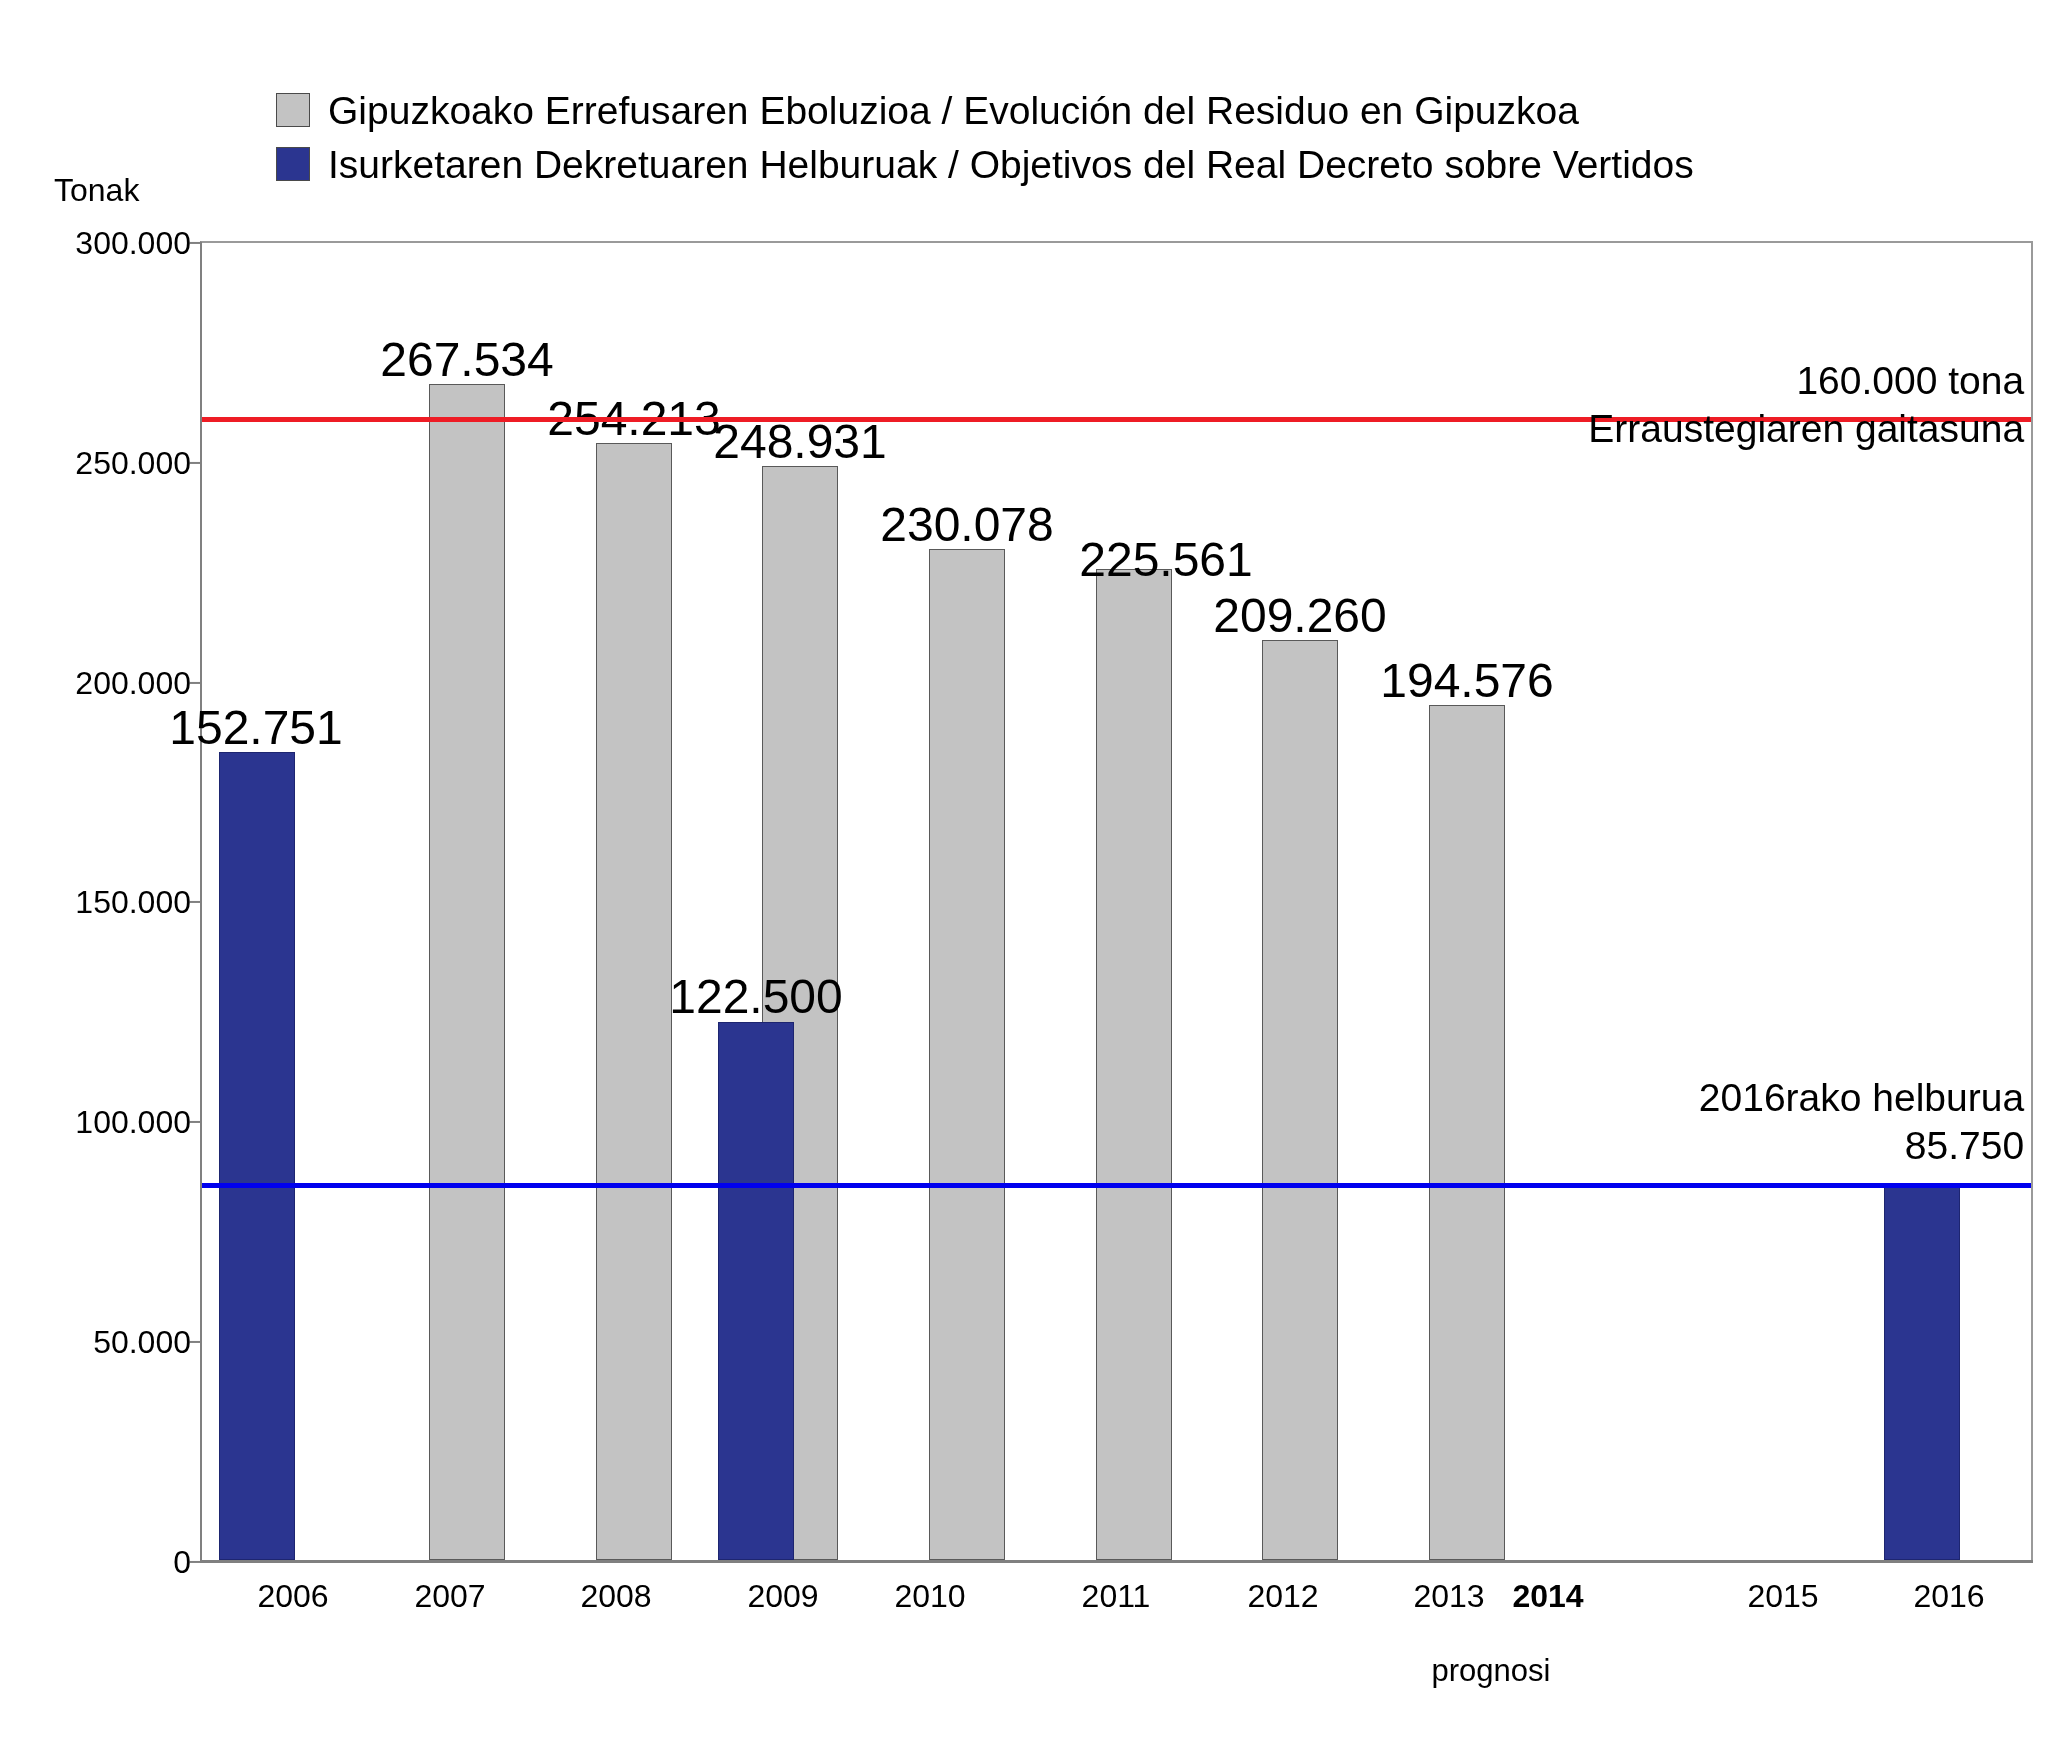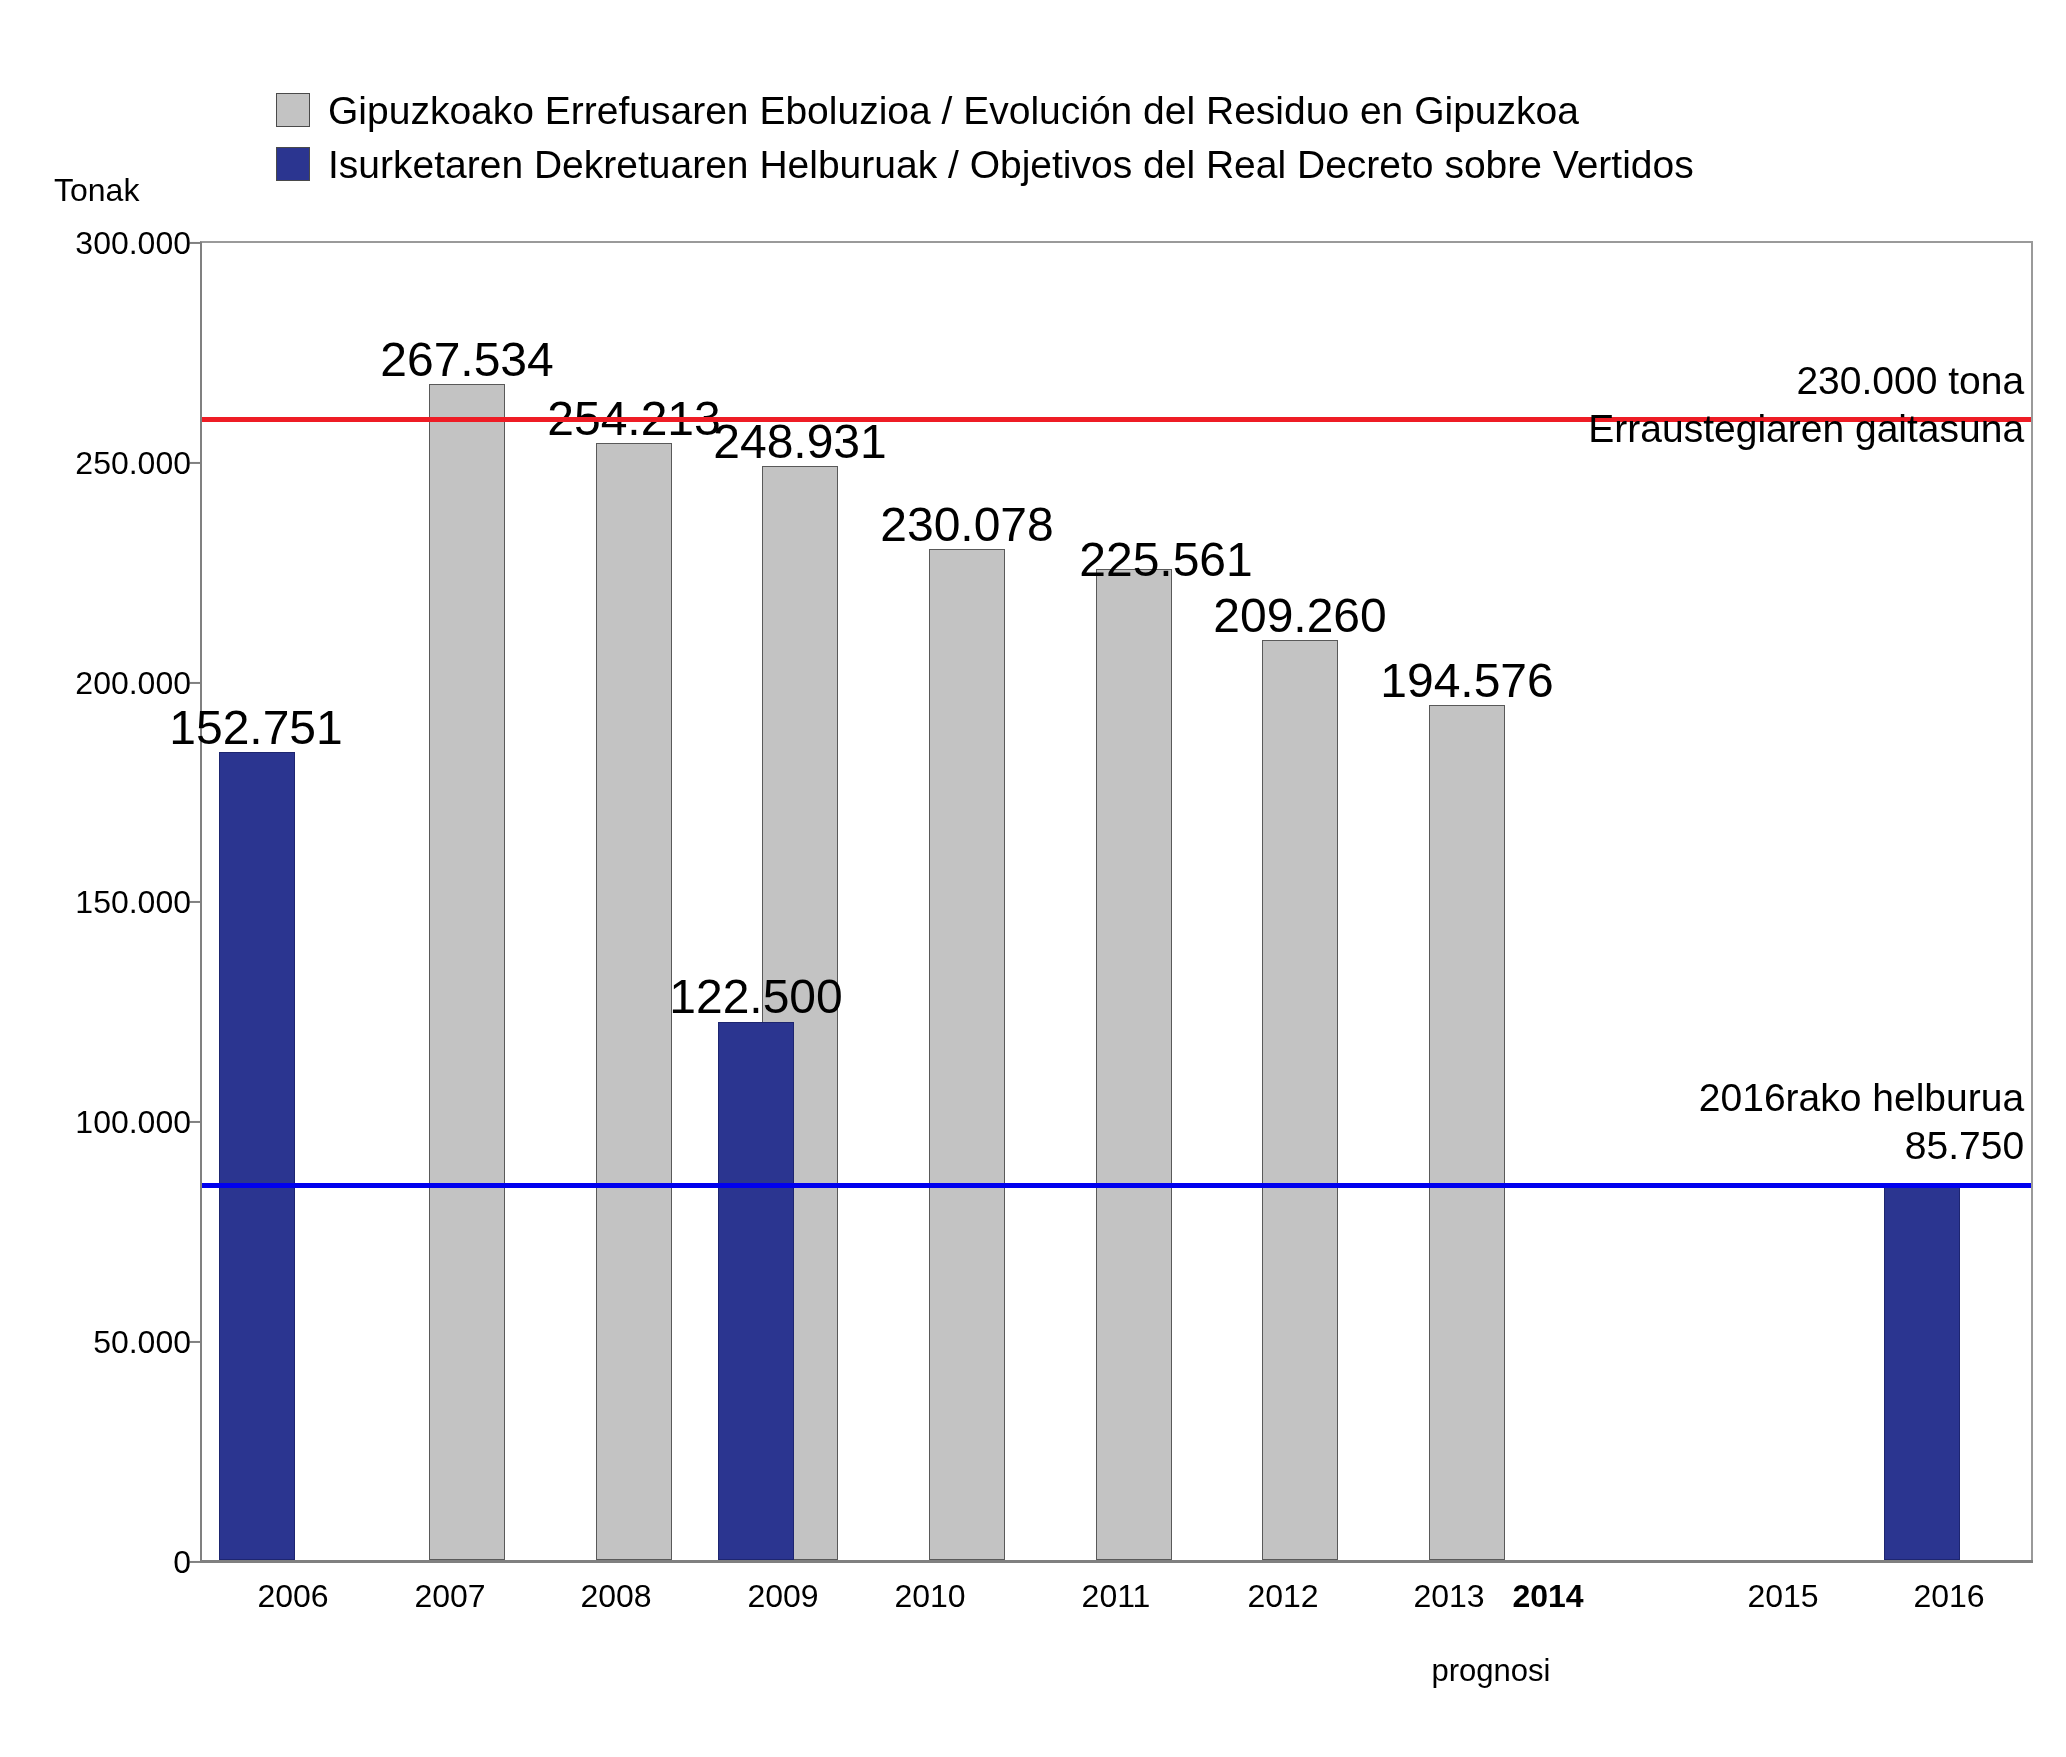--- a/index.html
+++ b/index.html
@@ -215,21 +215,21 @@
         <div class="bar-label" style="left: 598px; top: 171px;">248.931</div>
         <div class="bar-label" style="left: 765px; top: 254px;">230.078</div>
         <div class="bar-label" style="left: 964px; top: 273px; margin-top: 16px;">225.561</div>
         <div class="bar-label" style="left: 1098px; top: 345px;">209.260</div>
         <div class="bar-label" style="left: 1265px; top: 410px;">194.576</div>
         <div class="bar-label" style="left: 54px; top: 457px;">152.751</div>
         <div class="bar-label" style="left: 554px; top: 726px;">122.500</div>
         <div class="ref-line ref-red" style="top: 174px;"></div>
         <div class="ref-line ref-blue" style="top: 940px;"></div>
         <div class="ref-annot" style="top: 114px;">
-          <div>230.000 tona</div>
+          <div>160.000 tona</div>
           <div>Erraustegiaren gaitasuna</div>
         </div>
         <div class="ref-annot" style="top: 831px;">
           <div>2016rako helburua</div>
           <div class="bold" style="font-weight: normal;">85.750</div>
         </div>
       </div>
   </div>
   <div class="x-axis-line"></div>
 

